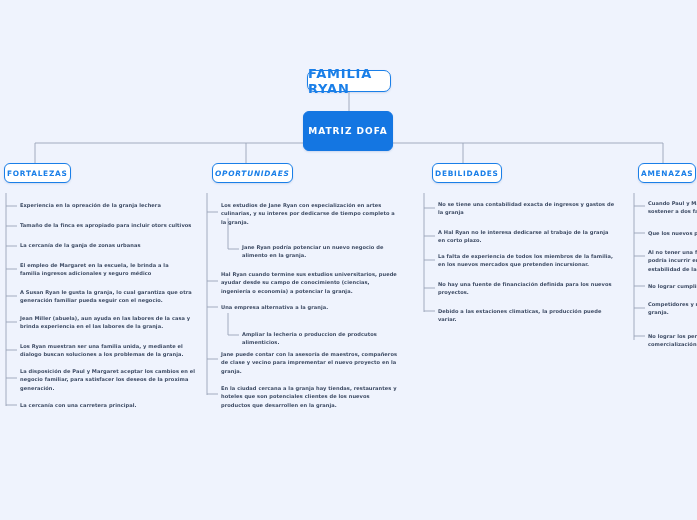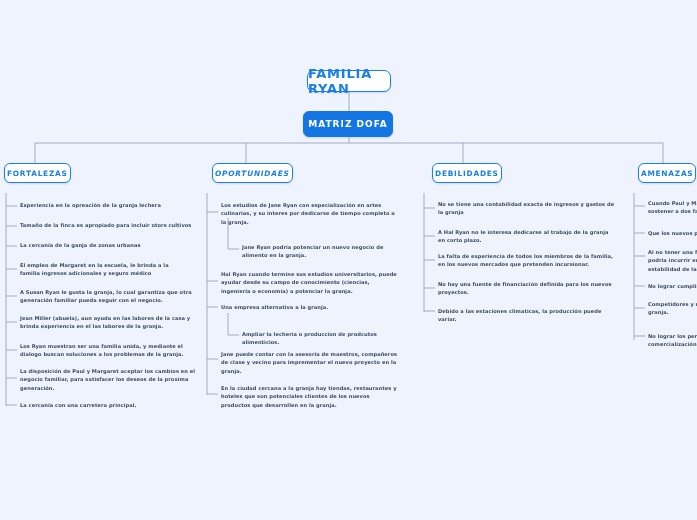--- a/index.html
+++ b/index.html
@@ -48,21 +48,21 @@
   #node-familia {
     left: 307px;
     top: 70px;
     width: 84px;
     height: 22px;
   }
   #node-matriz {
     left: 303px;
     top: 111px;
     width: 90px;
-    height: 26px;
+    height: 40px;
     background: #1476e2;
     color: #ffffff;
     border-color: #1476e2;
     font-size: 9px;
     letter-spacing: 1px;
     border-radius: 6px;
   }
   
   .cat-head {
     position: absolute;

